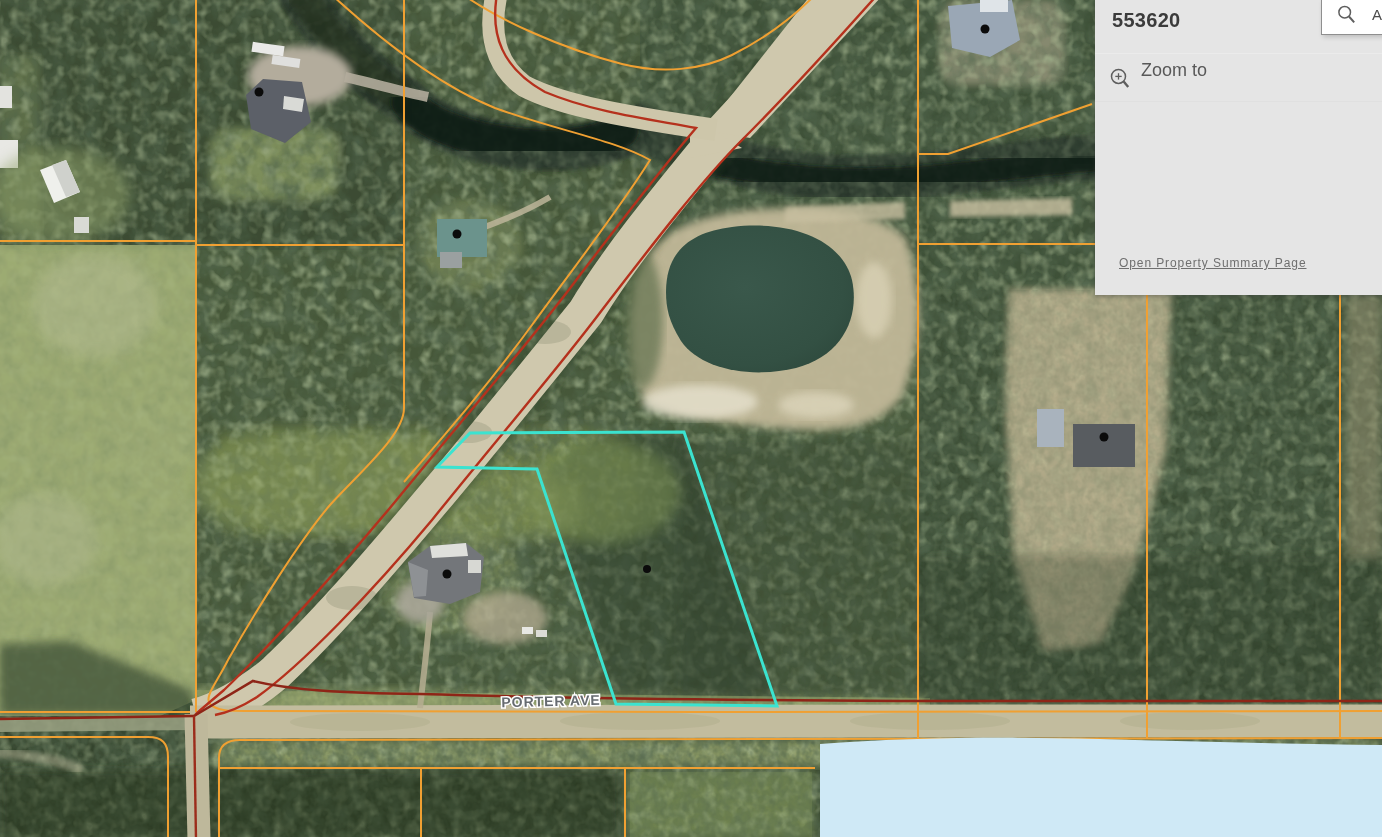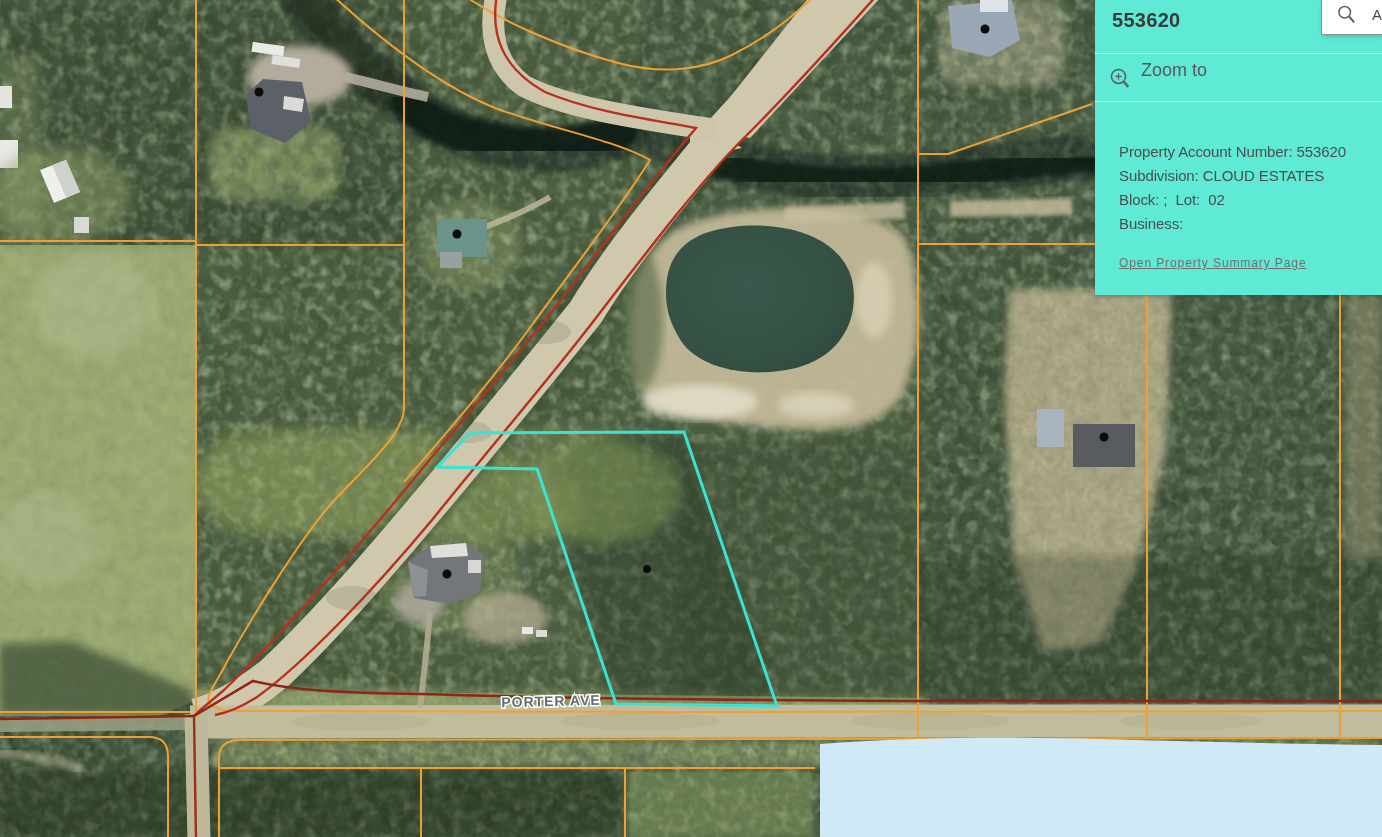--- a/index.html
+++ b/index.html
@@ -1,18 +1,18 @@
 <!DOCTYPE html>
 <html><head>
 <meta charset="utf-8">
 <style>
 html,body{margin:0;padding:0}
 #stage{position:relative;width:1382px;height:837px;overflow:hidden;background:#4a5c3d;font-family:"Liberation Sans",sans-serif}
 #stage svg{position:absolute;left:0;top:0}
-.panel{position:absolute;left:1095px;top:0;width:287px;height:295px;background:#5eead4;box-shadow:0 2px 4px rgba(60,60,60,.35)}
+.panel{position:absolute;left:1095px;top:0;width:287px;height:295px;background:#e5e5e5;box-shadow:0 2px 4px rgba(60,60,60,.35)}
 .title{position:absolute;left:17px;top:9px;font-size:20px;font-weight:bold;color:#3b3b3b;letter-spacing:.3px}
 .hr1{position:absolute;left:0;top:53px;width:287px;border-top:1px solid #ebebeb}
 .hr2{position:absolute;left:0;top:101px;width:287px;border-top:1px solid #e0e0e0}
 .zoomtxt{position:absolute;left:46px;top:60px;font-size:18px;color:#585858}
 .pbody{position:absolute;left:24px;top:140px;font-size:15px;letter-spacing:-0.1px;line-height:24px;color:#4d4d4d}
 .plink{position:absolute;left:24px;top:256px;font-size:12px;color:#6f6f6f;text-decoration:underline;letter-spacing:.9px}
 .search{position:absolute;left:1321px;top:0;width:61px;height:34px;background:#fff;border-left:1px solid #8f8f8f;border-bottom:1px solid #8f8f8f;box-shadow:2px 2px 5px rgba(0,0,0,0.18)}
 .sA{position:absolute;left:50px;top:6px;font-size:15px;color:#4c4c4c}
 </style>
 </head>
@@ -333,21 +333,20 @@
         <circle cx="8.5" cy="8.4" r="7" fill="none" stroke="#5e5e5e" stroke-width="1.5"></circle>
         <line x1="13.7" y1="13.6" x2="18.2" y2="19" stroke="#5e5e5e" stroke-width="2.4"></line>
         <line x1="5.3" y1="8.4" x2="11.7" y2="8.4" stroke="#5e5e5e" stroke-width="1.3"></line>
         <line x1="8.5" y1="5.2" x2="8.5" y2="11.6" stroke="#5e5e5e" stroke-width="1.3"></line>
       </svg>
 
 <div class="zoomtxt">Zoom to</div>
 
 <div class="hr2"></div>
 
-<div class="pbody">Property Account Number: 553620<br>Subdivision: CLOUD ESTATES<br>Block: ;&nbsp; Lot:&nbsp; 02<br>Business:</div>
 
 <div class="plink">Open Property Summary Page</div>
 </div>
 
 <div class="search">
 
 <svg style="position:absolute;left:13px;top:2px" width="24" height="24" viewBox="0 0 24 24">
         <circle cx="9.7" cy="10.2" r="5.8" fill="none" stroke="#5e5e5e" stroke-width="1.5"></circle>
         <line x1="14" y1="14.5" x2="19.2" y2="20.3" stroke="#5e5e5e" stroke-width="2"></line>
       </svg>

